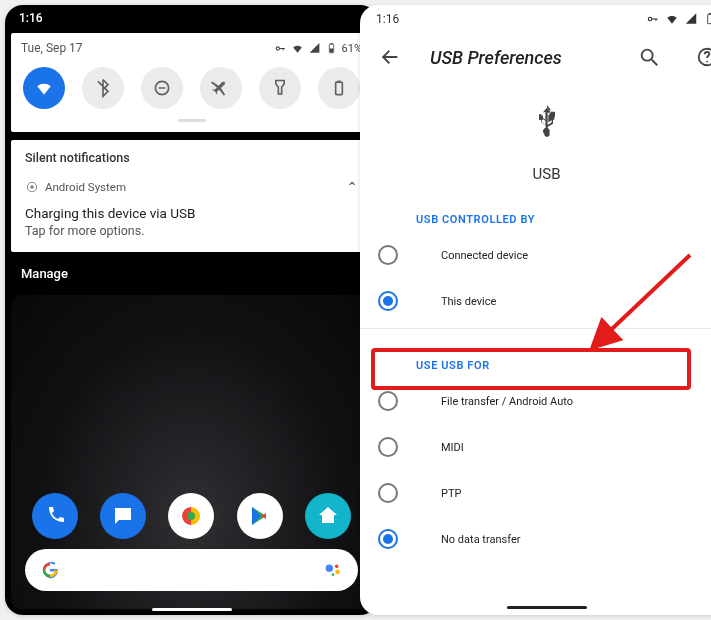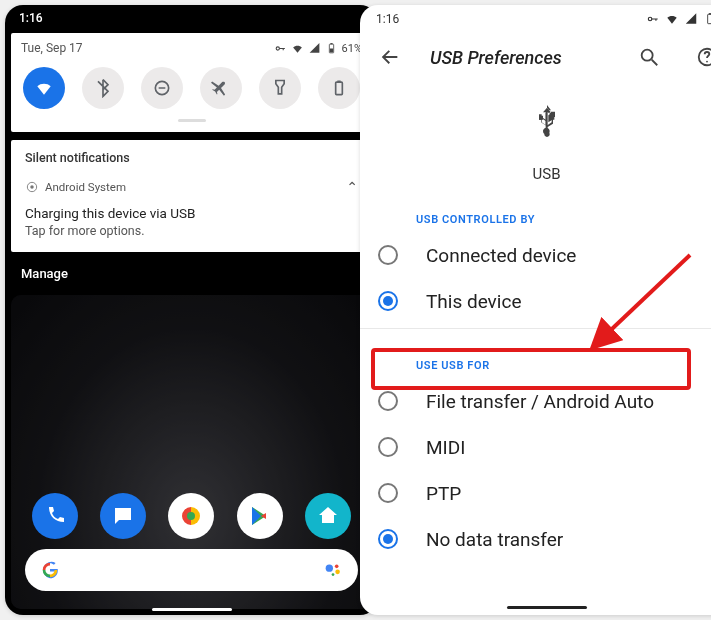--- a/index.html
+++ b/index.html
@@ -115,21 +115,21 @@
   .iconbtn{width:36px;height:36px;display:flex;align-items:center;justify-content:center;border-radius:50%;}
   .iconbtn svg{width:22px;height:22px;fill:#444;}
   .usb-hero{text-align:center;margin-top:24px;}
   .usb-hero svg{width:32px;height:32px;fill:#444;}
   .usb-hero-label{font-size:15px;color:#333;margin-top:24px;}
   .section-label{font-size:11px;letter-spacing:0.6px;font-weight:600;color:#1a73e8;margin:30px 4px 6px 56px;}
   .radio-row{display:flex;align-items:center;height:46px;padding-left:18px;}
   .radio{width:20px;height:20px;border:2px solid #777;border-radius:50%;flex-shrink:0;position:relative;}
   .radio.checked{border-color:#1a73e8;}
   .radio.checked::after{content:"";position:absolute;inset:3px;border-radius:50%;background:#1a73e8;}
-  .radio-label{font-size:19px;color:#222;margin-left:28px;}
+  .radio-label{font-size:11px;color:#222;margin-left:43px;}
   .divider{height:1px;background:#e8e8e8;margin-top:4px;}
   .highlight-box{
     position:absolute;
     border:4px solid #e21b1b;
     border-radius:4px;
     pointer-events:none;
   }
   .arrow{position:absolute;pointer-events:none;}
   .navpill2{position:absolute;bottom:6px;left:50%;transform:translateX(-50%);width:80px;height:3px;background:#222;border-radius:2px;}
 </style>

